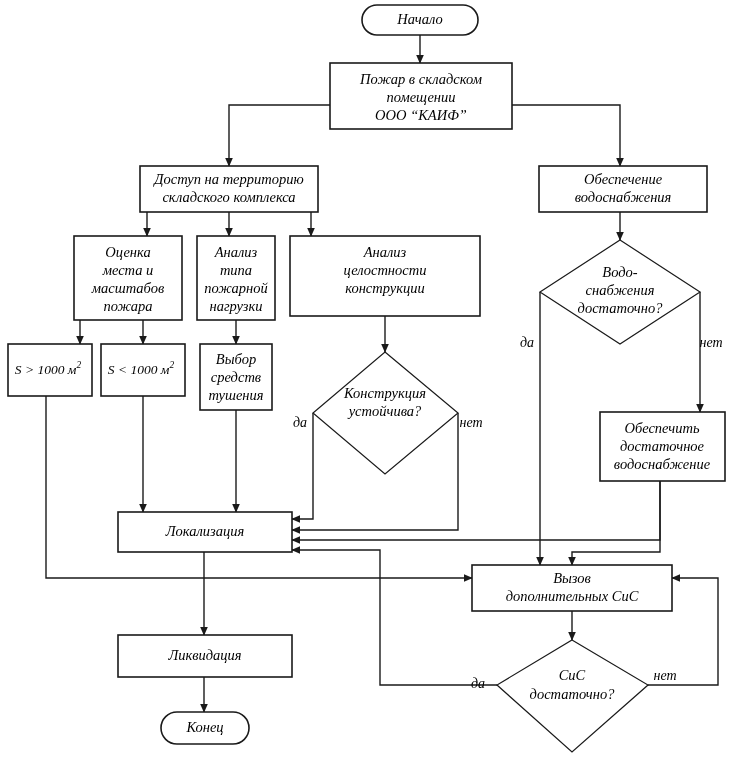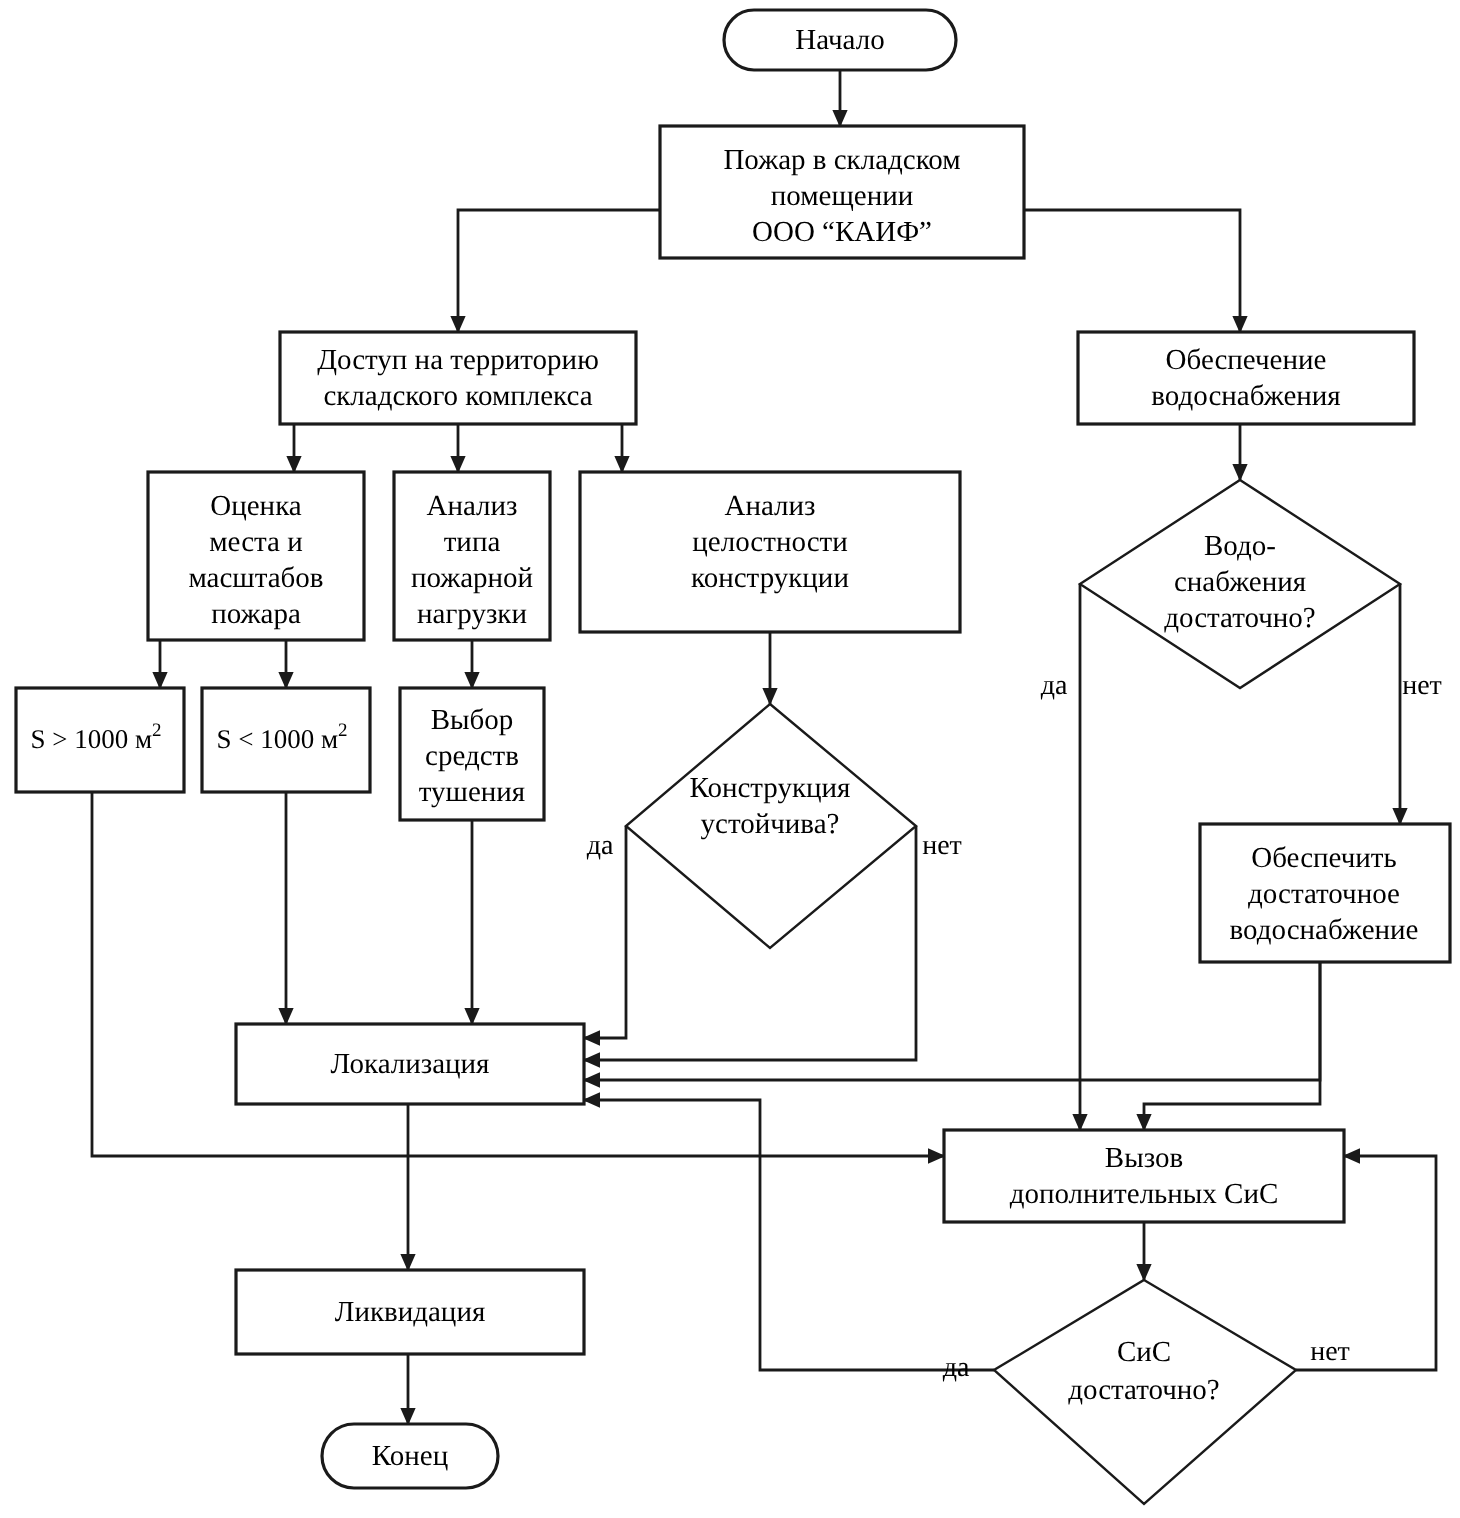--- a/index.html
+++ b/index.html
@@ -11,20 +11,21 @@
     width: 730px;
     height: 759px;
     font-family: "Liberation Serif", "DejaVu Serif", serif;
     overflow: hidden;
   }
   #flow-root {
     position: relative;
     width: 730px;
     height: 759px;
     background: #ffffff;
+    font-style: italic;
   }
   svg#flowchart {
     display: block;
     width: 730px;
     height: 759px;
   }
   .node-shape {
     fill: #ffffff;
     stroke: #1a1a1a;
     stroke-width: 1.6;

